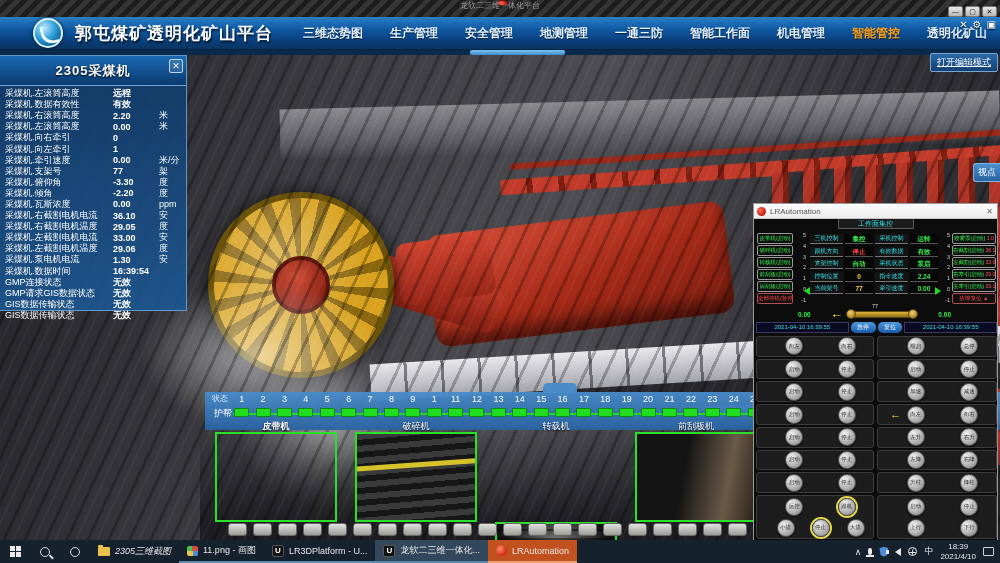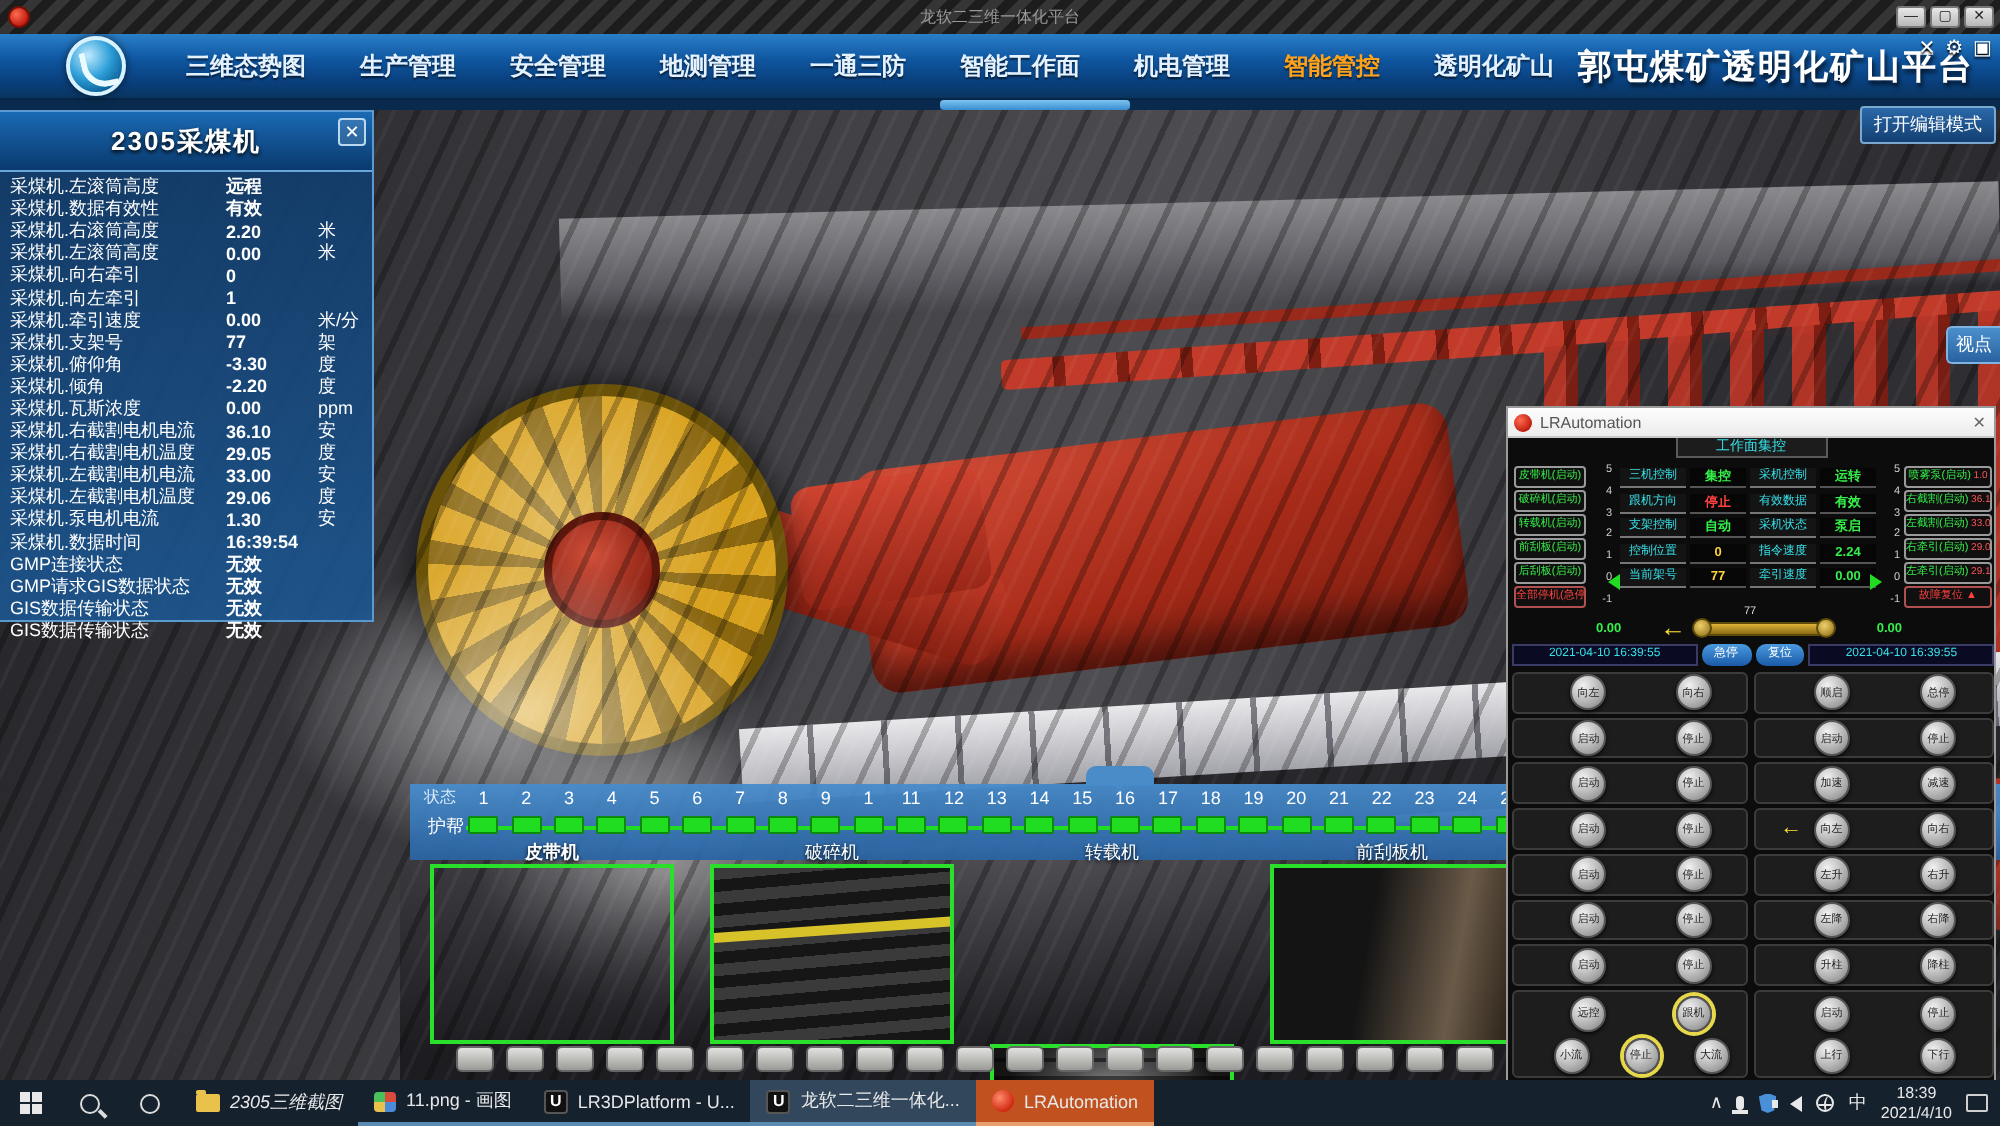--- a/index.html
+++ b/index.html
@@ -5,21 +5,21 @@
   * { box-sizing: border-box; margin: 0; padding: 0; }
   html,body { width:1000px; height:563px; overflow:hidden; background:#000;
     font-family:"Liberation Sans","DejaVu Sans",sans-serif; }
   .abs { position:absolute; }
   #stage { position:relative; width:1000px; height:563px; overflow:hidden; }
 
   
   #titlebar { left:0; top:0; width:1000px; height:17px; z-index:60;
     background:#262626;
     background-image:repeating-linear-gradient(135deg, rgba(255,255,255,.07) 0 5px, rgba(0,0,0,.25) 5px 10px);
-    display:flex; align-items:center; }
+    display:flex; align-items:center;flex-direction:column; }
   #tb-logo { width:11px; height:11px; border-radius:50%; margin-left:4px;
     background:radial-gradient(circle at 35% 35%, #ff6a52, #c01f10 70%); border:1px solid #7a0f06; }
   #tb-title { position:absolute; left:0; right:0; text-align:center; font-size:8px; color:#9a9a9a; }
   #tb-controls { margin-left:auto; display:flex; gap:2px; padding-right:3px; }
   .tb-btn { width:15px; height:11px; background:linear-gradient(#e8e8e8,#b8b8b8); border:1px solid #777;
     border-radius:2px; font-size:7px; line-height:9px; text-align:center; color:#222; }
 
   
   #navbar { left:0; top:17px; width:1000px; height:33px; z-index:60;
     background:linear-gradient(180deg,#2a7fc9 0%,#0f56a0 40%,#093f7c 75%,#0a355f 100%);
@@ -32,21 +32,21 @@
   #nav-brand { color:#fff; font-size:17px; font-weight:bold; letter-spacing:1px; margin-left:12px;
     text-shadow:1px 2px 2px rgba(0,0,0,.7); flex:0 0 auto; }
   #nav-menu { display:flex; gap:27px; margin-left:30px; }
   .nav-item { color:#e4f1ff; font-size:12px; font-weight:bold; text-shadow:0 1px 1px rgba(0,0,0,.6); cursor:pointer; }
   .nav-item.active { color:#ffa21a; }
   #nav-tools { position:absolute; right:4px; top:2px; display:flex; gap:5px; }
   .nav-tool { color:#fff; font-size:10px; text-shadow:0 1px 1px #000; }
   #subbar { left:0; top:50px; width:1000px; height:5px; background:#092a4d; z-index:59; }
   #subbar-seg { left:470px; top:50px; width:95px; height:5px; background:linear-gradient(#7cc4f0,#3a8cd0); z-index:59; border-radius:2px; }
   #edit-btn { right:2px; top:53px; z-index:59; background:linear-gradient(#2a69a8,#133f72);
-    border:1px solid #7aa7d0; color:#fff; font-size:9px; padding:2px 6px; border-radius:2px; }
+    border:1px solid #7aa7d0; color:#fff; font-size:9px; padding:2px 6px; border-radius:2px;text-decoration:underline; }
 
   
   #scene { left:0; top:50px; width:1000px; height:490px; z-index:1; overflow:hidden;
     background:linear-gradient(105deg,#232327 0%,#3b3b40 30%,#4d4d52 55%,#333338 78%,#232327 100%); }
   #scene-tex { left:0; top:50px; width:1000px; height:490px; z-index:2; pointer-events:none;
     background:repeating-linear-gradient(115deg, rgba(0,0,0,.32) 0 3px, transparent 3px 9px, rgba(255,255,255,.05) 9px 11px, transparent 11px 19px);
     opacity:.8; }
   .sc { position:absolute; z-index:3; }
   #sc-roof { left:280px; top:50px; width:720px; height:52px;
     background:linear-gradient(180deg,#8a8a8e,#5a5a60 70%,transparent); transform:rotate(-1.5deg); }
@@ -242,32 +242,32 @@
     <div id="tb-title">龙软二三维一体化平台</div>
     <div id="tb-controls">
       <div class="tb-btn">—</div>
       <div class="tb-btn">▢</div>
       <div class="tb-btn">✕</div>
     </div>
   </div>
 
   <div id="navbar" class="abs">
     <div id="nav-logo"></div>
+    <div id="nav-brand">郭屯煤矿透明化矿山平台</div>
     <div id="nav-menu">
         <div class="nav-item">三维态势图</div>
         <div class="nav-item">生产管理</div>
         <div class="nav-item">安全管理</div>
         <div class="nav-item">地测管理</div>
         <div class="nav-item">一通三防</div>
         <div class="nav-item">智能工作面</div>
         <div class="nav-item">机电管理</div>
         <div class="nav-item active">智能管控</div>
         <div class="nav-item">透明化矿山</div>
       </div>
-    <div id="nav-brand">郭屯煤矿透明化矿山平台</div>
     <div id="nav-tools">
         <span class="nav-tool">✕</span>
         <span class="nav-tool">⚙</span>
         <span class="nav-tool">▣</span>
       </div>
   </div>
   <div id="subbar" class="abs"></div>
   <div id="subbar-seg" class="abs"></div>
   <button id="edit-btn" class="abs">打开编辑模式</button>
 

